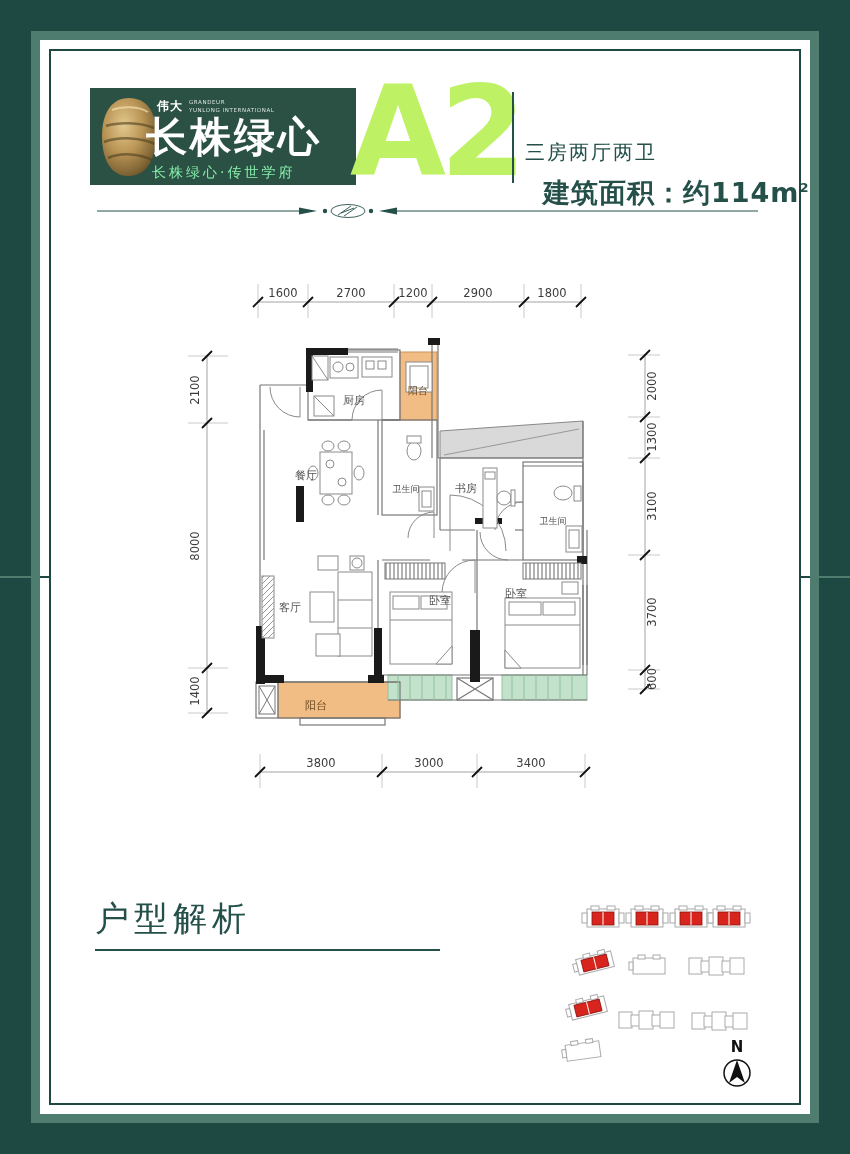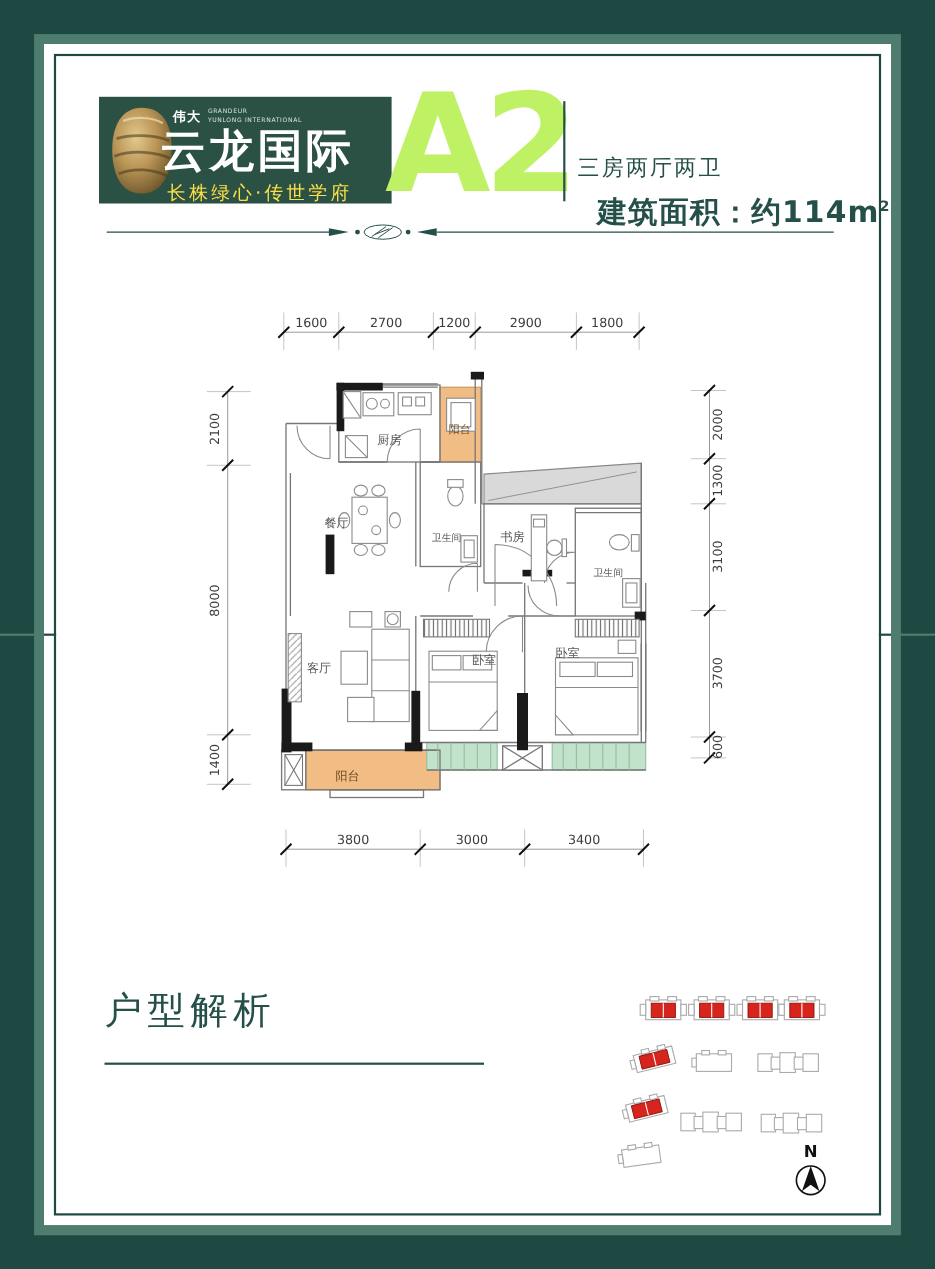--- a/index.html
+++ b/index.html
@@ -14,37 +14,37 @@
   .mr-a{left:810px;width:40px;background:#4E7D6F;}
   .mr-b{left:799px;width:11px;background:#1E4942;}
   
   .logo{position:absolute;left:90px;top:88px;width:266px;height:97px;background:#2B5144;color:#fff;}
   .logo .stone{position:absolute;left:8px;top:8px;}
   .logo .brand-row{position:absolute;left:67px;top:10px;display:flex;align-items:flex-start;}
   .logo .brand-cn{font-size:12px;font-weight:bold;letter-spacing:1px;}
   .logo .brand-en{margin-left:6px;font-size:5.5px;letter-spacing:.6px;line-height:1.5;color:#d8e4de;}
   .logo .name{position:absolute;left:56px;top:22px;font-size:41px;font-weight:600;letter-spacing:3px;
               font-family:"DejaVu Serif","Liberation Serif",serif;}
-  .logo .tagline{position:absolute;left:62px;top:76px;font-size:17px;letter-spacing:3px;color:#fde047;}
+  .logo .tagline{position:absolute;left:62px;top:76px;font-size:14px;letter-spacing:3px;color:#86efac;}
   
   .unit-code{position:absolute;left:350px;top:70px;font-size:124px;font-weight:bold;color:#bef264;
              letter-spacing:-6px;line-height:1;}
   .vdiv{position:absolute;left:512px;top:92px;width:2px;height:91px;background:#25504A;}
   .unit-info{position:absolute;left:525px;top:103px;color:#25504A;}
   .unit-type{font-size:20px;letter-spacing:2px;margin-top:36px;}
   .unit-area{margin-top:9px;font-size:27px;font-weight:bold;letter-spacing:1px;margin-left:18px;}
   .unit-area .sup{font-size:13px;vertical-align:super;}
   
   .ornament{position:absolute;left:95px;top:202px;}
   
   .plan-svg{position:absolute;left:180px;top:275px;}
   .site-svg{position:absolute;left:555px;top:890px;}
   
   .analysis{position:absolute;left:95px;top:896px;width:345px;border-bottom:2px solid #25504A;
-            padding-bottom:24px;color:#25504A;font-size:34px;letter-spacing:5px;}
+            padding-bottom:7px;color:#25504A;font-size:34px;letter-spacing:5px;}
   svg text{font-family:"DejaVu Sans","Liberation Sans",sans-serif;}
 </style>
 </head>
 <body>
 
 <div class="page">
   <div class="paper"></div>
   <div class="band"></div>
   <div class="inner-border"></div>
   <div class="midline ml-a"></div>
@@ -66,21 +66,21 @@
       <path d="M8 30 C20 26 42 26 56 32 M6 46 C22 40 44 42 57 48 M10 62 C24 56 42 58 54 64" stroke="#4f3f1f" stroke-width="2.5" fill="none" opacity="0.6"></path>
       <path d="M14 14 C24 10 40 10 50 16" stroke="#efe0b0" stroke-width="2" fill="none" opacity="0.7"></path>
     </svg>
     <div class="brand-row">
       <span class="brand-cn">伟大</span>
       <span class="brand-en">
         <span>GRANDEUR</span><br>
         <span>YUNLONG INTERNATIONAL</span>
       </span>
     </div>
-    <div class="name">云龙国际</div>
+    <div class="name">长株绿心</div>
     <div class="tagline">长株绿心·传世学府</div>
   </div>
 
   <div class="unit-code">A2</div>
   <div class="vdiv"></div>
   <div class="unit-info">
     <div class="unit-type">三房两厅两卫</div>
     <div class="unit-area"><span>建筑面积：约114m</span><span class="sup">2</span></div>
   </div>
 

